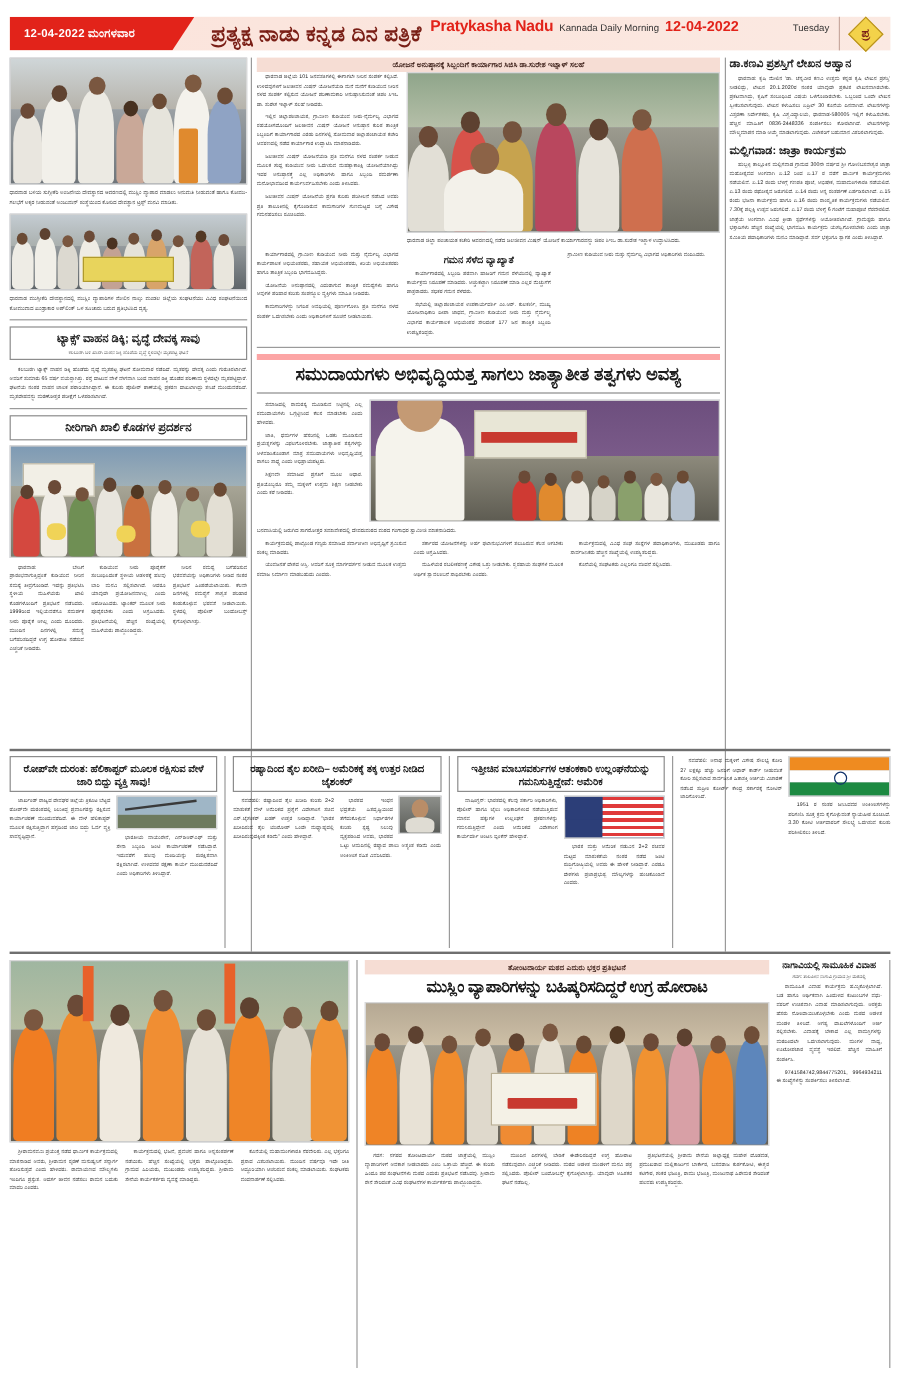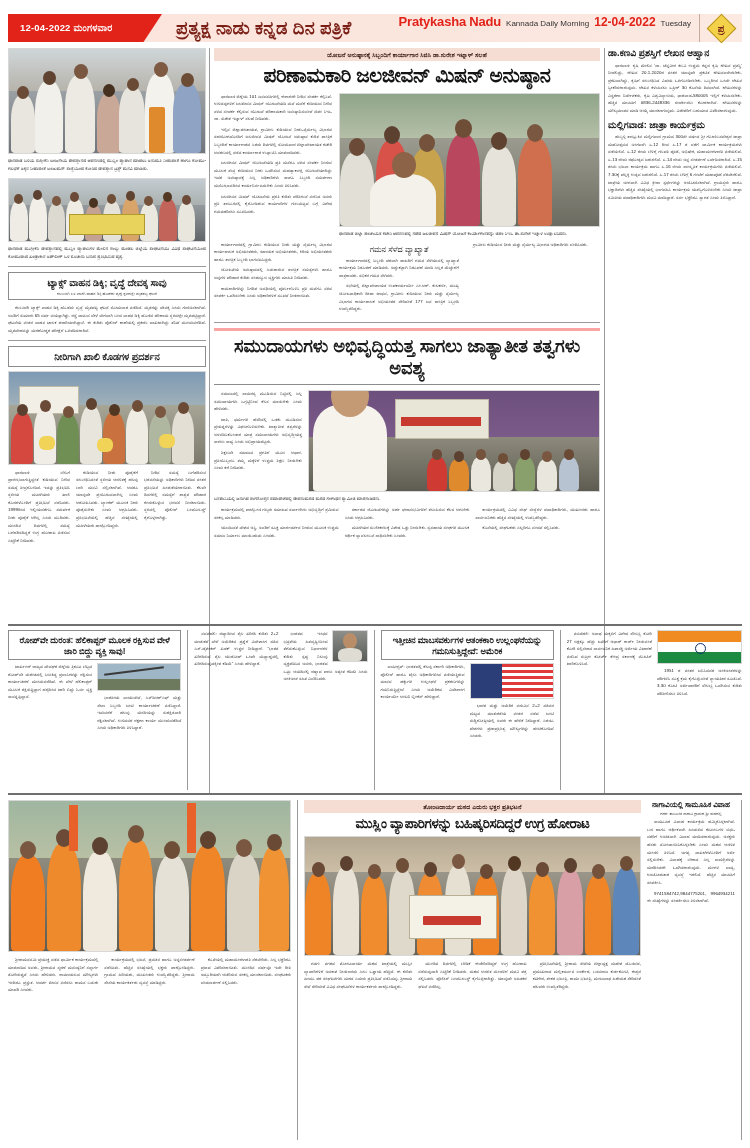--- a/index.html
+++ b/index.html
@@ -24,21 +24,21 @@
   }
   .mh-kn-title{
     display:flex;align-items:center;padding-left:14px;
     font-size:18px;color:#7a1f16;font-weight:700;letter-spacing:.2px;
   }
   .mh-spacer{flex:1;}
   .mh-right{display:flex;align-items:baseline;gap:5px;padding-right:8px;}
   .mh-brand{font-size:13px;font-weight:700;color:#e2231a;letter-spacing:-.2px;}
   .mh-sub{font-size:8px;color:#333;}
   .mh-date-en{font-size:12px;font-weight:700;color:#e2231a;}
-  .mh-day{font-size:8px;color:#333;}
+  .mh-day{font-size:8px;color:#333;margin-left:40px;}
   .mh-logo{
     width:42px;border-left:1px solid #c9a99f;display:flex;align-items:center;justify-content:center;
   }
   .logo-diamond{
     width:19px;height:19px;background:#f3d24a;border:1px solid #b8911f;
     transform:rotate(45deg);display:flex;align-items:center;justify-content:center;
   }
   .logo-diamond span{transform:rotate(-45deg);font-size:10px;font-weight:700;color:#7a1f16;}
 
   
@@ -89,21 +89,21 @@
   .banner-y{
     position:absolute;background:#e8d45c;border:1px solid #b09a2e;
   }
   .banner-w{position:absolute;background:#f2efe6;border:1px solid #bfb9a6;}
 
   
   .tcols{display:flex;gap:6px;}
   .tcols > div{flex:1;}
 
   .subhead{
-    font-size:8px;font-weight:400;text-align:center;line-height:1.25;
+    font-size:8px;font-weight:700;text-align:center;line-height:1.25;
     margin:4px 0 2px;color:#161616;
   }
   .sep{height:1px;background:#9a9a9a;margin:5px 0;}
 
   .rblock{margin-bottom:5px;}
   .rhead{
     font-size:9.2px;font-weight:700;line-height:1.25;color:#171717;margin-bottom:2px;
   }
 </style>
 </head>
@@ -241,21 +241,20 @@
         </div>
         <div class="body-text kn">
           <p>ನೀರಿನ ಸಮಸ್ಯೆ ಬಗೆಹರಿಸುವ ಭರವಸೆಯನ್ನು ಅಧಿಕಾರಿಗಳು ನೀಡಿದ ನಂತರ ಪ್ರತಿಭಟನೆ ಹಿಂಪಡೆಯಲಾಯಿತು. ಕೆಲವೇ ದಿನಗಳಲ್ಲಿ ಸಮಸ್ಯೆಗೆ ಶಾಶ್ವತ ಪರಿಹಾರ ಕಂಡುಕೊಳ್ಳುವ ಭರವಸೆ ನೀಡಲಾಯಿತು. ಸ್ಥಳದಲ್ಲಿ ಪೊಲೀಸ್ ಬಂದೋಬಸ್ತ್ ಕೈಗೊಳ್ಳಲಾಗಿತ್ತು.</p>
         </div>
       </div>
     </div>
 
     <div class="colMain">
 
       <div class="kicker kn">ಯೋಜನೆ ಅನುಷ್ಠಾನಕ್ಕೆ ಸಿಬ್ಬಂದಿಗೆ ಕಾರ್ಯಾಗಾರ ಸಿಜಿಸಿ ಡಾ.ಸುರೇಶ ಇಟ್ನಾಳ್ ಸಲಹೆ</div>
-      <div class="mega kn">ಪರಿಣಾಮಕಾರಿ ಜಲಜೀವನ್ ಮಿಷನ್ ಅನುಷ್ಠಾನ</div>
 
       <div style="display:flex;gap:7px;">
         <div style="width:118px;" class="body-text kn">
           <p>ಧಾರವಾಡ ಜಿಲ್ಲೆಯ 101 ಜನವಸತಿಗಳಲ್ಲಿ ಈಗಾಗಲೇ ನೀರಿನ ಸಂಪರ್ಕ ಕಲ್ಪಿಸಿದೆ. ಉಳಿದವುಗಳಿಗೆ ಜಲಜೀವನ ಮಿಷನ್ ಯೋಜನೆಯಡಿ ಮನೆ ಮನೆಗೆ ಕುಡಿಯುವ ನೀರಿನ ನಳದ ಸಂಪರ್ಕ ಕಲ್ಪಿಸುವ ಯೋಜನೆ ಪರಿಣಾಮಕಾರಿ ಅನುಷ್ಠಾನಿಸುವಂತೆ ಜಿಪಂ ಸಿಇಒ ಡಾ. ಸುರೇಶ ಇಟ್ನಾಳ್ ಸಲಹೆ ನೀಡಿದರು.</p>
           <p>ಇಲ್ಲಿನ ಜಿಲ್ಲಾಪಂಚಾಯತ, ಗ್ರಾಮೀಣ ಕುಡಿಯುವ ನೀರು-ನೈರ್ಮಲ್ಯ ವಿಭಾಗದ ಸಹಯೋಗದೊಂದಿಗೆ ಜಲಜೀವನ ಮಿಷನ್ ಯೋಜನೆ ಅನುಷ್ಠಾನ ಕುರಿತ ತಾಂತ್ರಿಕ ಸಿಬ್ಬಂದಿಗೆ ಕಾರ್ಯಾಗಾರದ ಎರಡು ದಿನಗಳಲ್ಲಿ ಸೋಮವಾರ ಜಿಲ್ಲಾಪಂಚಾಯತ ಕಚೇರಿ ಆವರಣದಲ್ಲಿ ನಡೆದ ಕಾರ್ಯಾಗಾರ ಉದ್ಘಾಟಿಸಿ ಮಾತನಾಡಿದರು.</p>
           <p>ಜಲಜೀವನ ಮಿಷನ್ ಯೋಜನೆಯಡಿ ಪ್ರತಿ ಮನೆಗೂ ನಳದ ಸಂಪರ್ಕ ನೀಡುವ ಮೂಲಕ ಶುದ್ಧ ಕುಡಿಯುವ ನೀರು ಒದಗಿಸುವ ಮಹತ್ವಾಕಾಂಕ್ಷಿ ಯೋಜನೆಯಾಗಿದ್ದು ಇದರ ಅನುಷ್ಠಾನಕ್ಕೆ ಎಲ್ಲ ಅಧಿಕಾರಿಗಳು ಹಾಗೂ ಸಿಬ್ಬಂದಿ ಸಮರ್ಪಣಾ ಮನೋಭಾವದಿಂದ ಕಾರ್ಯನಿರ್ವಹಿಸಬೇಕು ಎಂದು ತಿಳಿಸಿದರು.</p>
           <p>ಜಲಜೀವನ ಮಿಷನ್ ಯೋಜನೆಯ ಪ್ರಗತಿ ಕುರಿತು ಪರಿಶೀಲನೆ ನಡೆಸಿದ ಅವರು ಪ್ರತಿ ತಾಲೂಕಿನಲ್ಲಿ ಕೈಗೊಂಡಿರುವ ಕಾಮಗಾರಿಗಳ ಗುಣಮಟ್ಟದ ಬಗ್ಗೆ ವಿಶೇಷ ಗಮನಹರಿಸಲು ಸೂಚಿಸಿದರು.</p>
         </div>
         <div style="flex:1;">
           <div class="photo" style="height:132px;">
@@ -297,21 +296,21 @@
         </div>
         <div style="flex:1;">
           <div class="body-text kn">
             <p>ಗ್ರಾಮೀಣ ಕುಡಿಯುವ ನೀರು ಮತ್ತು ನೈರ್ಮಲ್ಯ ವಿಭಾಗದ ಅಧಿಕಾರಿಗಳು ವಂದಿಸಿದರು.</p>
           </div>
         </div>
       </div>
 
       <div class="sep" style="margin-top:6px;"></div>
 
-      <div class="hl-kn" style="font-size:18px;border-top:3px solid #fca5a5;border-bottom:1px solid #8c8c8c;padding:4px 0;">ಸಮುದಾಯಗಳು ಅಭಿವೃದ್ಧಿಯತ್ತ ಸಾಗಲು ಜಾತ್ಯಾತೀತ ತತ್ವಗಳು ಅವಶ್ಯ</div>
+      <div class="hl-kn" style="font-size:15px;border-top:5px solid #fca5a5;border-bottom:1px solid #8c8c8c;padding:4px 0;">ಸಮುದಾಯಗಳು ಅಭಿವೃದ್ಧಿಯತ್ತ ಸಾಗಲು ಜಾತ್ಯಾತೀತ ತತ್ವಗಳು ಅವಶ್ಯ</div>
 
       <div style="display:flex;gap:6px;margin-top:5px;">
         <div style="width:88px;" class="body-text kn">
           <p>ಸಮಾಜದಲ್ಲಿ ಸಾಮರಸ್ಯ ಮೂಡಿಸುವ ನಿಟ್ಟಿನಲ್ಲಿ ಎಲ್ಲ ಸಮುದಾಯಗಳು ಒಗ್ಗಟ್ಟಿನಿಂದ ಕೆಲಸ ಮಾಡಬೇಕು ಎಂದು ಹೇಳಿದರು.</p>
           <p>ಜಾತಿ, ಧರ್ಮಗಳ ಹೆಸರಿನಲ್ಲಿ ಒಡಕು ಮೂಡಿಸುವ ಪ್ರಯತ್ನಗಳನ್ನು ವಿಫಲಗೊಳಿಸಬೇಕು. ಜಾತ್ಯಾತೀತ ತತ್ವಗಳನ್ನು ಅಳವಡಿಸಿಕೊಂಡಾಗ ಮಾತ್ರ ಸಮುದಾಯಗಳು ಅಭಿವೃದ್ಧಿಯತ್ತ ಸಾಗಲು ಸಾಧ್ಯ ಎಂದು ಅಭಿಪ್ರಾಯಪಟ್ಟರು.</p>
           <p>ಶಿಕ್ಷಣವೇ ಸಮಾಜದ ಪ್ರಗತಿಗೆ ಮೂಲ ಆಧಾರ. ಪ್ರತಿಯೊಬ್ಬರೂ ತಮ್ಮ ಮಕ್ಕಳಿಗೆ ಉತ್ತಮ ಶಿಕ್ಷಣ ನೀಡಬೇಕು ಎಂದು ಕರೆ ನೀಡಿದರು.</p>
         </div>
         <div style="flex:1;">
           <div class="photo" style="height:100px;">
             <div class="ph-sky" style="height:46%;background:linear-gradient(180deg,#6d4f7e,#7a5a89);"></div>
@@ -389,20 +388,23 @@
               <div class="ph-sky" style="height:58%;background:#9fb6c6;"></div>
               <div class="ph-ground" style="height:42%;background:#6d7a5e;"></div>
               <div style="position:absolute;left:6px;top:6px;width:60px;height:2px;background:#3a3a3a;transform:rotate(-7deg);"></div>
             </div>
             <p>ಭಾರತೀಯ ವಾಯುಸೇನೆ, ಎನ್‌ಡಿಆರ್‌ಎಫ್ ಮತ್ತು ಸೇನಾ ಸಿಬ್ಬಂದಿ ಜಂಟಿ ಕಾರ್ಯಾಚರಣೆ ನಡೆಸಿದ್ದಾರೆ. ಇದುವರೆಗೆ ಹಲವು ಮಂದಿಯನ್ನು ಸುರಕ್ಷಿತವಾಗಿ ರಕ್ಷಿಸಲಾಗಿದೆ. ಉಳಿದವರ ರಕ್ಷಣಾ ಕಾರ್ಯ ಮುಂದುವರೆದಿದೆ ಎಂದು ಅಧಿಕಾರಿಗಳು ತಿಳಿಸಿದ್ದಾರೆ.</p>
           </div>
         </div>
       </div>
 
       <div style="width:183px;padding:0 6px;border-right:1px solid #9a9a9a;">
+        <div class="hl-box" style="margin-bottom:3px;">
+          <div class="hl-kn xs">ರಷ್ಯಾದಿಂದ ತೈಲ ಖರೀದಿ– ಅಮೆರಿಕಕ್ಕೆ ತಕ್ಕ ಉತ್ತರ ನೀಡಿದ ಜೈಶಂಕರ್</div>
+        </div>
         <div style="display:flex;gap:5px;">
           <div class="body-text kn" style="flex:1;">
             <p>ನವದೆಹಲಿ: ರಷ್ಯಾದಿಂದ ತೈಲ ಖರೀದಿ ಕುರಿತು 2+2 ಮಾತುಕತೆ ವೇಳೆ ಅಮೆರಿಕದ ಪ್ರಶ್ನೆಗೆ ವಿದೇಶಾಂಗ ಸಚಿವ ಎಸ್.ಜೈಶಂಕರ್ ಖಡಕ್ ಉತ್ತರ ನೀಡಿದ್ದಾರೆ. "ಭಾರತ ಖರೀದಿಸುವ ತೈಲ ಯುರೋಪ್ ಒಂದೇ ಮಧ್ಯಾಹ್ನದಲ್ಲಿ ಖರೀದಿಸುವುದಕ್ಕಿಂತ ಕಡಿಮೆ" ಎಂದು ಹೇಳಿದ್ದಾರೆ.</p>
           </div>
           <div class="body-text kn" style="flex:1;">
             <div class="photo" style="height:30px;width:34px;float:right;margin:0 0 3px 4px;">
               <div style="position:absolute;inset:0;background:linear-gradient(180deg,#8d8f8a,#5a5c58);"></div>
               <div class="head" style="left:10px;bottom:12px;width:14px;height:16px;background:#b98d68;"></div>
               <div class="person" style="left:5px;width:24px;height:13px;background:#dfdcd3;"></div>
             </div>

